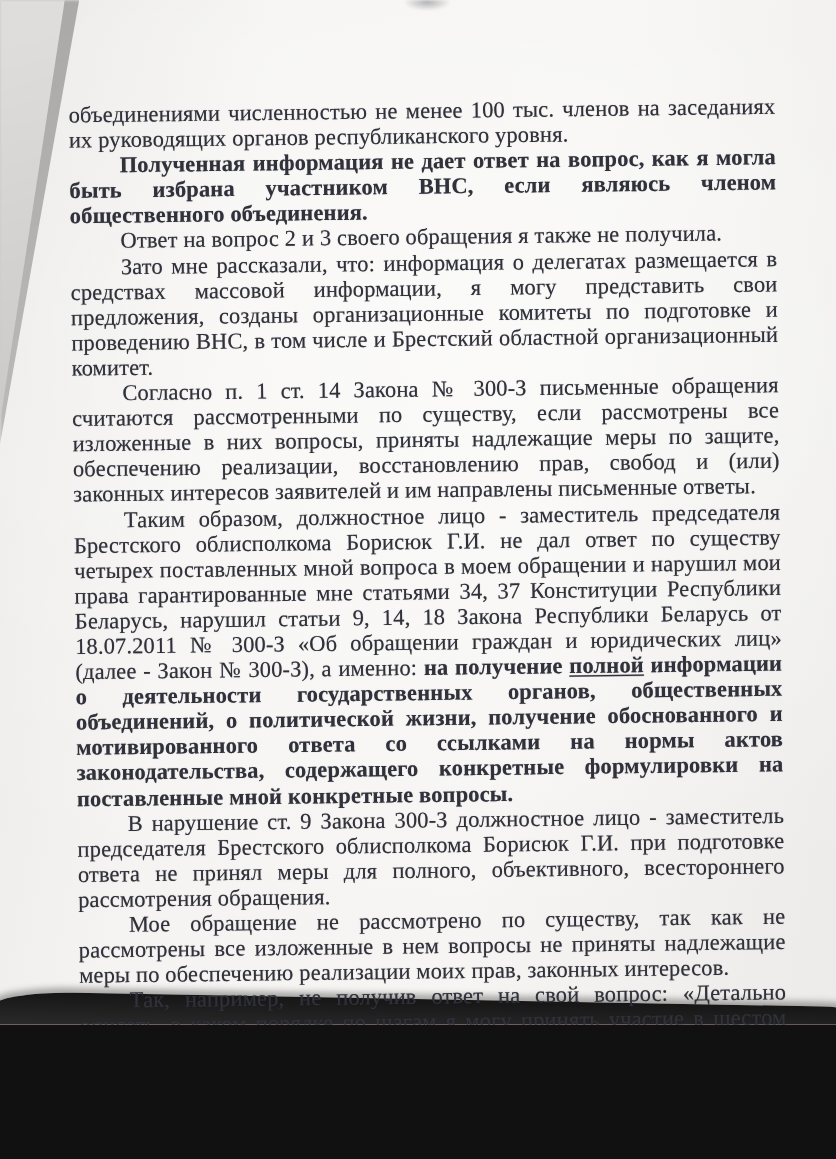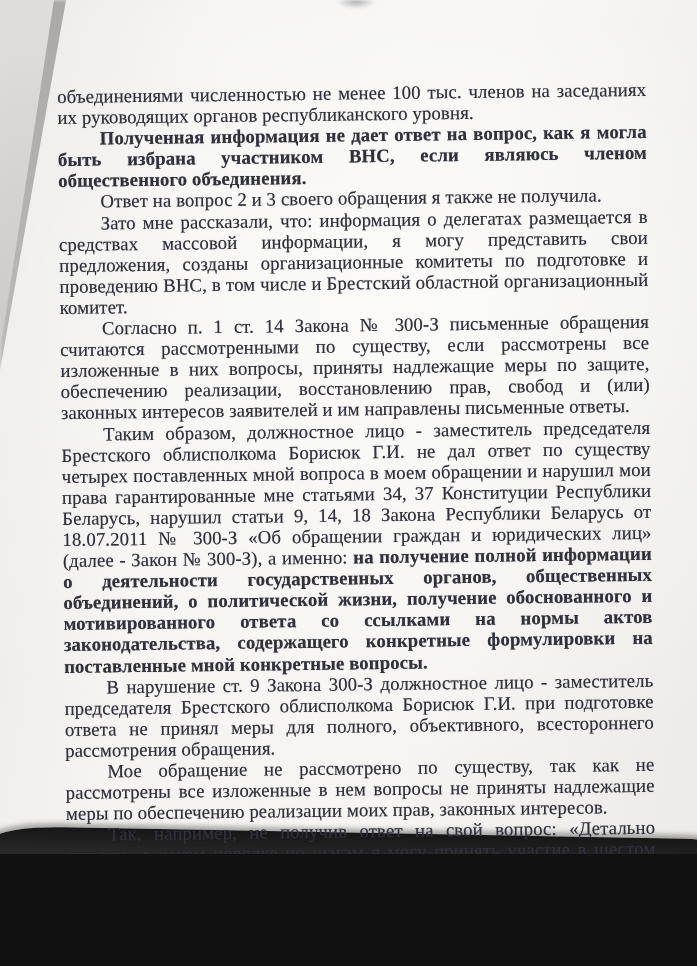--- a/index.html
+++ b/index.html
@@ -73,21 +73,21 @@
     text-align: justify;
     letter-spacing: 0.1px;
     text-shadow: 0 0 0.7px rgba(48,49,58,0.55);
   }
   .doc-text p {
     margin: 0;
     padding: 0;
   }
   .doc-text p.indent { text-indent: 42px; }
   .seg-b { font-weight: bold; }
-  .seg-u { text-underline-offset: 2px; }
+  .seg-u { text-decoration: underline; text-underline-offset: 2px; }
 </style>
 </head>
 <body>
 
 <div class="photo">
   <div class="page"></div>
   <div class="corner-shadow"></div>
   <div class="corner-underpage"></div>
   <div class="smudge"></div>
   <div class="bottom-band"></div>

